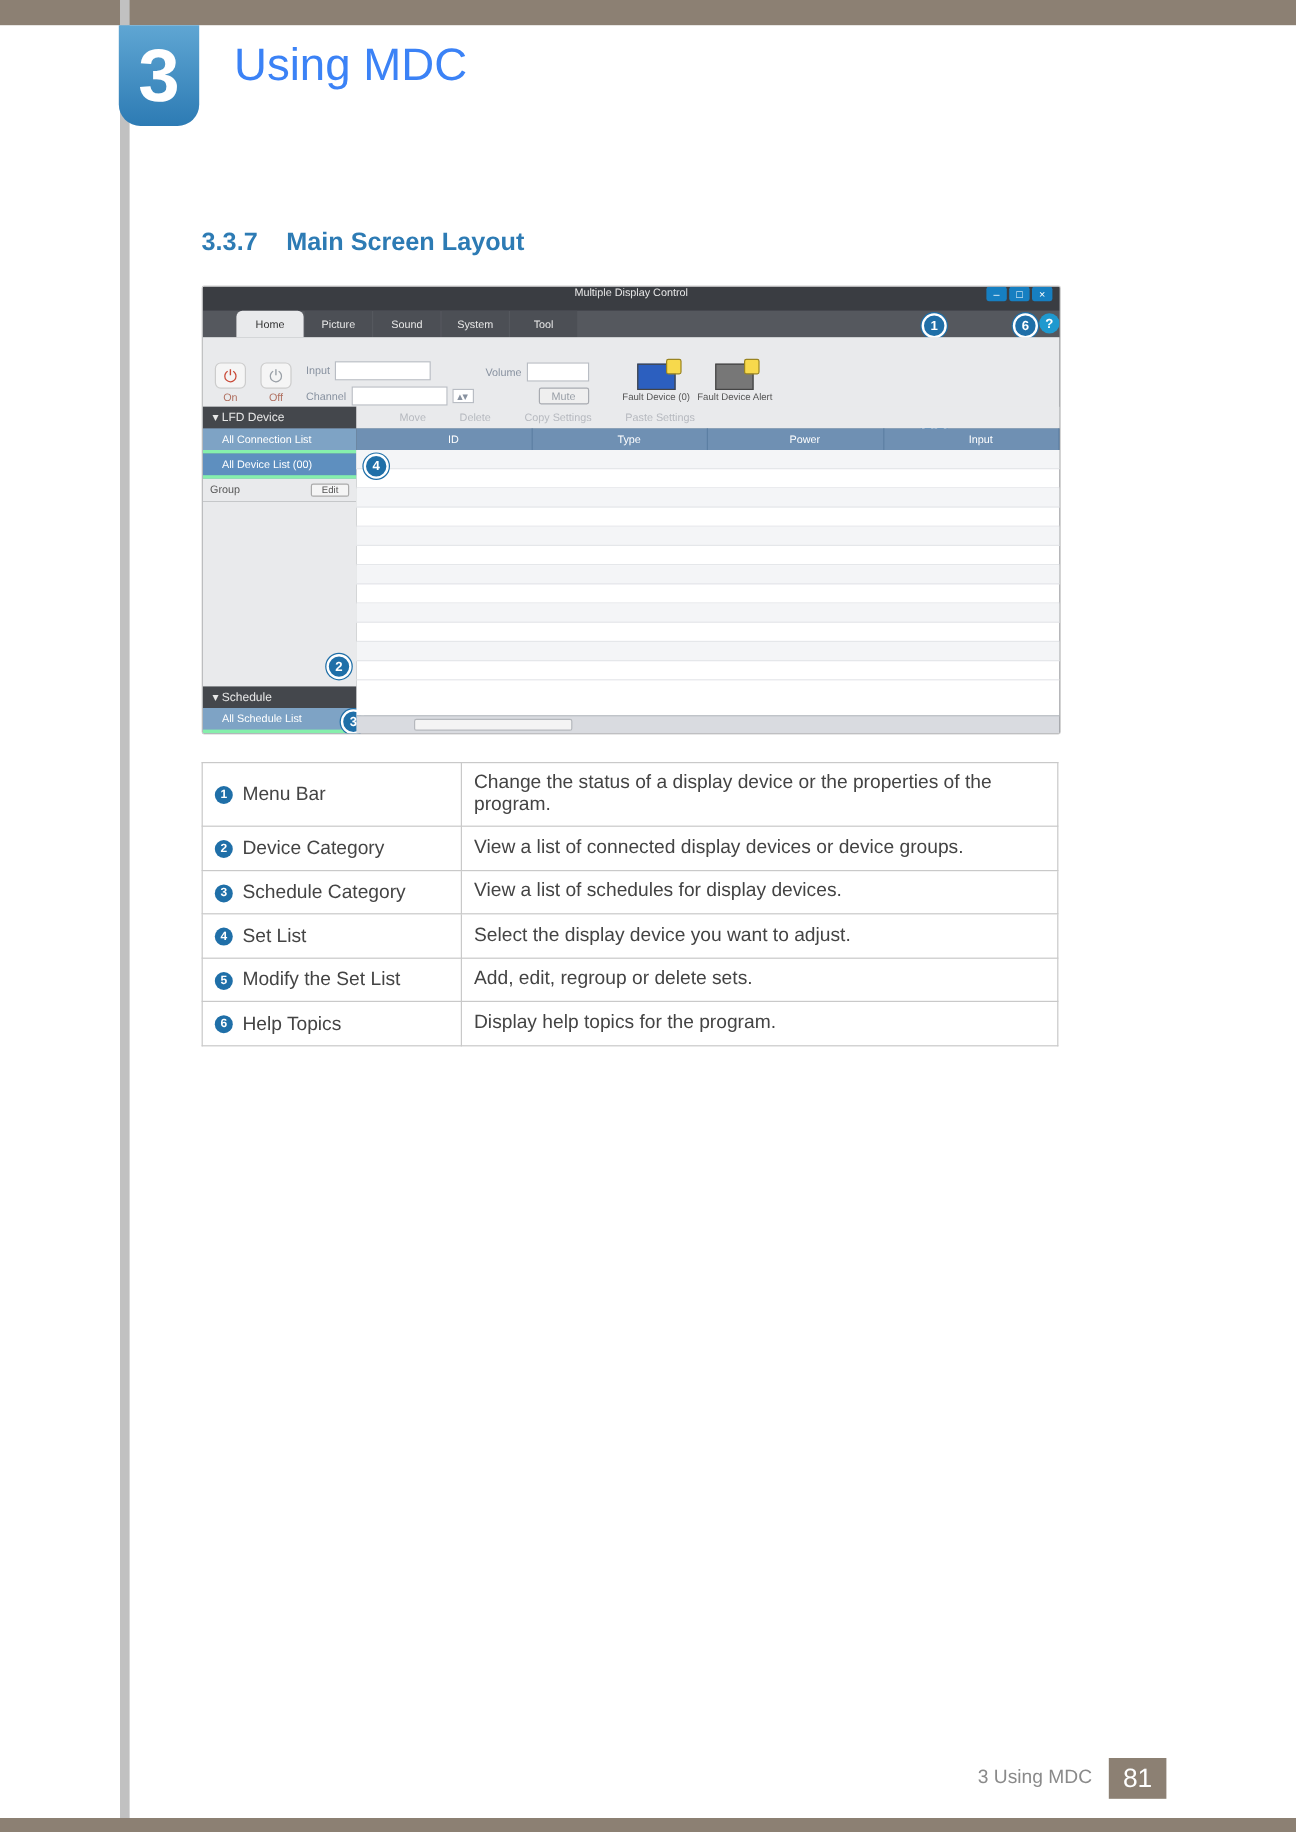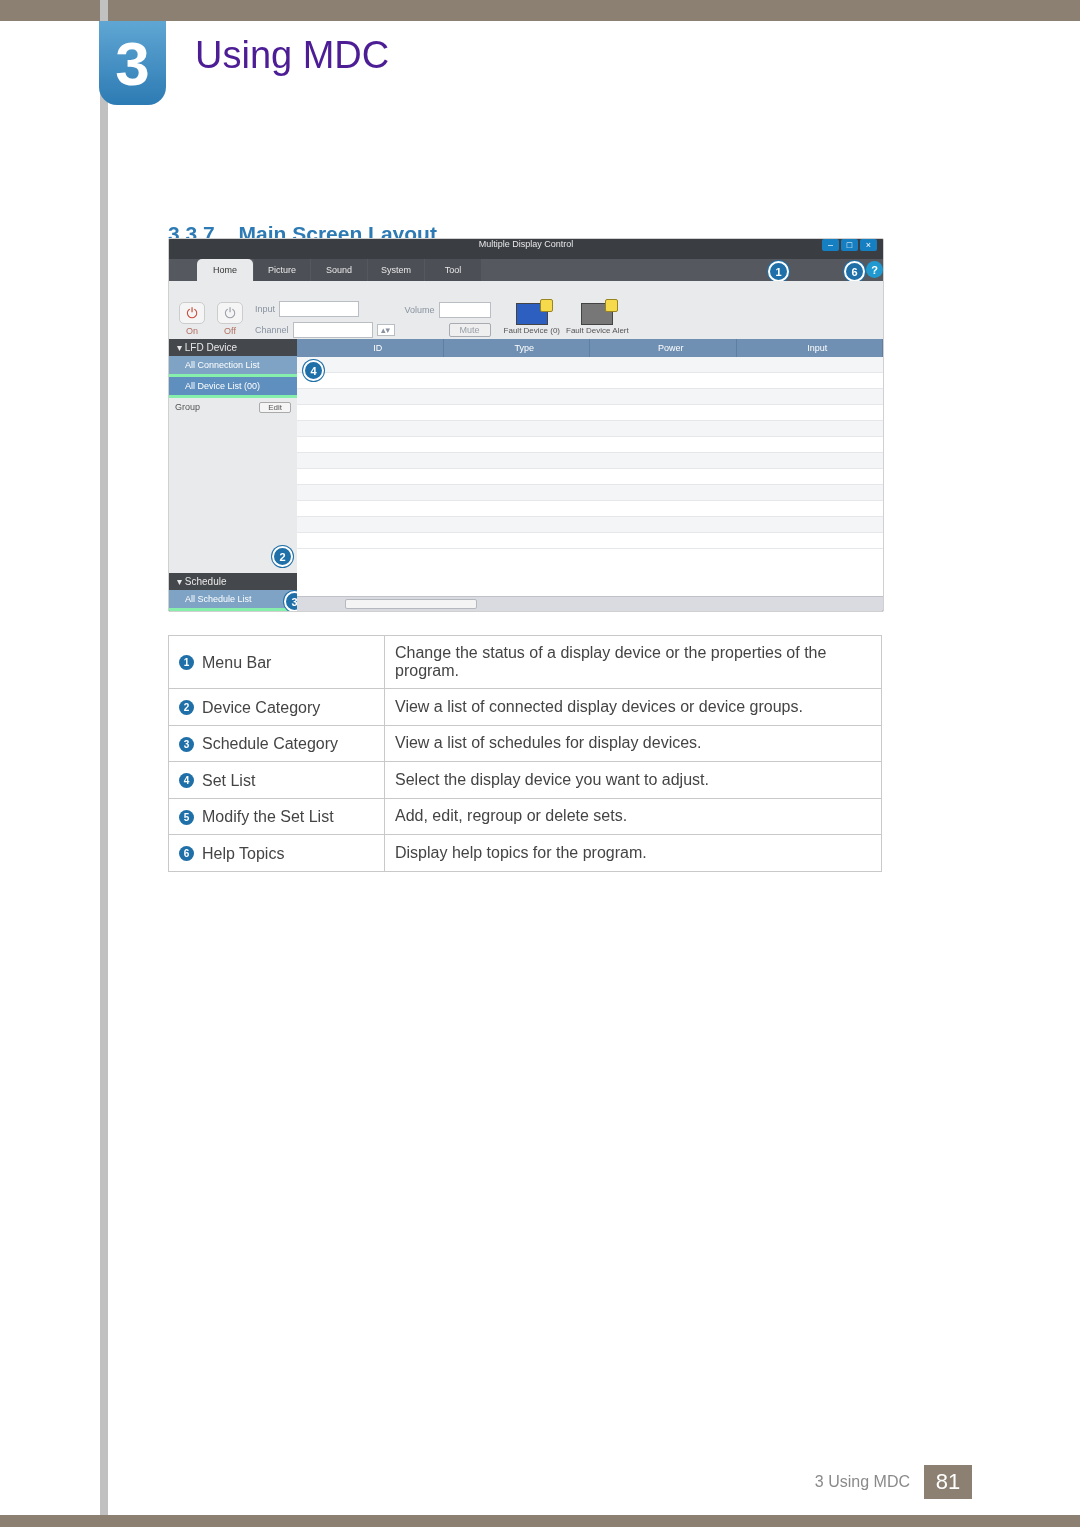--- a/index.html
+++ b/index.html
@@ -4,44 +4,44 @@
 <style>
   html,body{margin:0;padding:0;background:#fff;font-family:Arial,Helvetica,sans-serif;color:#333;}
   .page{width:1080px;height:1527px;position:relative;overflow:hidden;}
   .left-stripe{position:absolute;left:100px;top:0;width:8px;height:100%;background:#c1c1c1;}
   .top-bar{position:absolute;left:0;top:0;width:100%;height:21px;background:#8c8073;}
   .footer-bar{position:absolute;left:0;bottom:0;width:100%;height:12px;background:#8c8073;}
   
   .chapter-badge{position:absolute;left:99px;top:21px;width:67px;height:84px;
     background:linear-gradient(#5fa6d3,#2d7bb4);border-radius:0 0 18px 18px;
     color:#fff;font-weight:bold;font-size:62px;display:flex;align-items:center;justify-content:center;}
-  .chapter-title{position:absolute;left:195px;top:34px;font-size:38px;color:#4c1d95;font-weight:500;}
-  
-  .section-heading{position:absolute;left:168px;top:190px;font-size:21px;color:#2d7bb4;font-weight:600;margin-top:32px;}
+  .chapter-title{position:absolute;left:195px;top:34px;font-size:38px;color:#3b82f6;font-weight:500;}
+  
+  .section-heading{position:absolute;left:168px;top:190px;font-size:21px;color:#2d7bb4;font-weight:600;}
   .section-heading .num{margin-right:18px;}
   
   .shot{position:absolute;left:168px;top:238px;width:714px;height:372px;background:#60646b;
     border:1px solid #d0d0d0;border-radius:2px;overflow:hidden;font-size:9px;color:#cfd3da;}
   .shot .titlebar{height:20px;background:#3a3d42;position:relative;}
   .shot .titlebar .ttl{position:absolute;left:50%;transform:translateX(-50%);top:0;color:#e8e8e8;font-size:9px;}
   .shot .titlebar .winbtns{position:absolute;right:6px;top:0;display:flex;gap:2px;}
   .shot .titlebar .winbtn{width:17px;height:12px;background:#167fc1;border-radius:2px;color:#fff;text-align:center;font-size:9px;line-height:12px;}
   .shot .tabs{height:22px;background:#55585e;display:flex;padding-left:28px;gap:0;position:relative;}
   .shot .tab{width:56px;height:22px;background:#4c4f55;color:#e8e8e8;font-size:9px;
     display:flex;align-items:center;justify-content:center;margin-right:1px;}
   .shot .tab.active{background:#e9eaec;color:#333;border-radius:5px 5px 0 0;}
   .shot .toolbar{height:64px;background:#e9eaec;display:flex;align-items:center;padding:6px 8px;gap:10px;position:relative;}
   .pwrgrp{display:flex;gap:8px;align-items:center;}
   .pwrbtn{width:30px;height:34px;display:flex;flex-direction:column;align-items:center;gap:2px;color:#b07060;}
   .pwrbtn .circ{width:24px;height:24px;border-radius:5px;background:#f5f5f5;border:1px solid #ccc;display:flex;align-items:center;justify-content:center;font-size:14px;}
   .fld{display:flex;align-items:center;gap:4px;color:#8892a0;}
   .fld input,.fld .combo{width:72px;height:14px;border:1px solid #b9bdc4;background:#fff;font-size:9px;padding:0 3px;}
   .fld .spin{width:16px;border:1px solid #b9bdc4;background:#fff;text-align:center;}
   .smallbtn{padding:1px 10px;border:1px solid #a8abb1;background:#efefef;border-radius:2px;font-size:9px;color:#9aa0a8;}
-  .faultgrp{display:flex;gap:6px;margin-left:3px;text-align:right;}
+  .faultgrp{display:flex;gap:6px;margin-left:18px;text-align:right;}
   .fault{display:flex;flex-direction:column;align-items:center;font-size:8px;color:#555;gap:1px;}
   .fault .mon{width:30px;height:20px;background:#2c5fbf;border:1px solid #444;position:relative;}
   .fault .mon::after{content:"";position:absolute;right:-6px;top:-5px;width:11px;height:11px;border-radius:2px;background:#f7d94c;border:1px solid #9a8420;}
   
   .midzone{position:absolute;left:0;top:100px;right:0;bottom:0;display:flex;}
   .side{width:128px;background:#55585e;display:flex;flex-direction:column;}
   .side .hdr{background:#44474c;color:#e8e8e8;font-size:10px;padding:3px 8px;}
   .side .item{background:#7ea3c5;color:#fff;font-size:9px;padding:4px 16px;border-bottom:3px solid #86efac;}
   .side .item.sel{background:#5e8fbf;}
   .side .grp{display:flex;justify-content:space-between;align-items:flex-start;padding:4px 6px;background:#e9eaec;color:#555;font-size:9px;}
@@ -159,20 +159,26 @@
         <div class="spacer" style="position:relative;">
           <div class="anno" style="position:absolute;right:4px;bottom:6px;">2</div>
         </div>
         <div class="hdr">▾ <span>Schedule</span></div>
         <div class="item" style="position:relative;">
           <span>All Schedule List</span>
           <div class="anno" style="position:absolute;right:-8px;top:1px;">3</div>
         </div>
       </div>
       <div class="grid">
+        <div class="btnrow">
+          <span class="gbtn">Move</span>
+          <span class="gbtn">Delete</span>
+          <span class="gbtn">Copy Settings</span>
+          <span class="gbtn">Paste Settings</span>
+        </div>
         <div class="colhdr">
           <div>ID</div>
           <div>Type</div>
           <div>Power</div>
           <div>Input</div>
         </div>
         <div class="rows" style="position:relative;">
           <div class="anno" style="position:absolute;left:6px;top:3px;">4</div>
           <div class="r"></div>
             <div class="r"></div>

